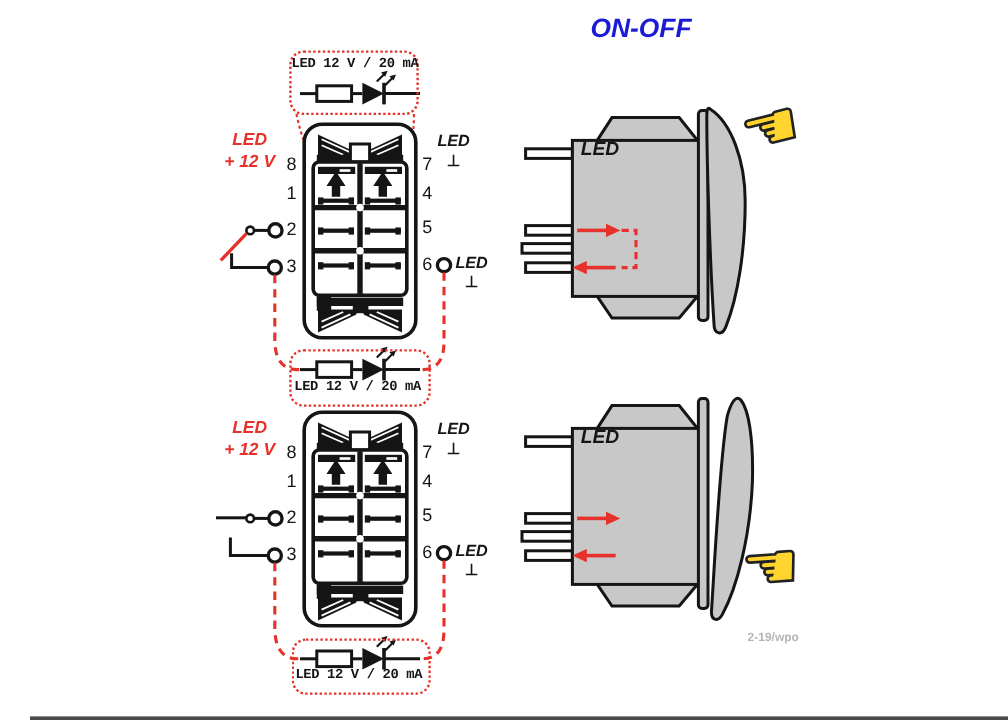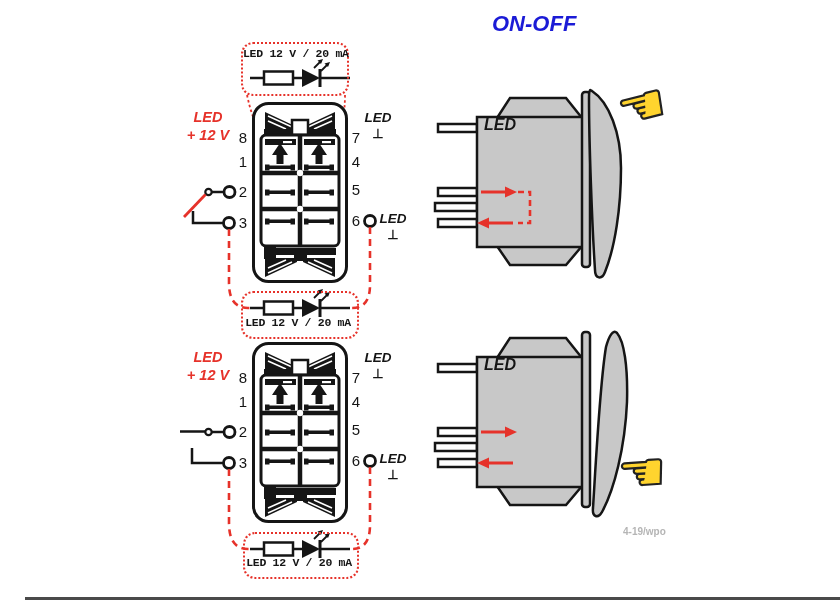--- a/index.html
+++ b/index.html
@@ -238,14 +238,14 @@
   <div class="pin" style="left:348px;top:394px;">4</div>
   <div class="pin" style="left:348px;top:422px;">5</div>
   <div class="pin" style="left:348px;top:453px;">6</div>
 
   <div class="swled" style="left:484px;top:116px;">LED</div>
   <div class="swled" style="left:484px;top:356px;">LED</div>
 
   <div class="hand" style="left:618px;top:80px;transform:rotate(-14deg);">☚</div>
   <div class="hand" style="left:618px;top:446px;transform:rotate(-4deg);">☚</div>
 
-  <div class="watermark" style="left:623px;top:526px;">4-19/wpo</div>
+  <div class="watermark" style="left:623px;top:526px;">2-19/wpo</div>
 </div>
 
 </body></html>

